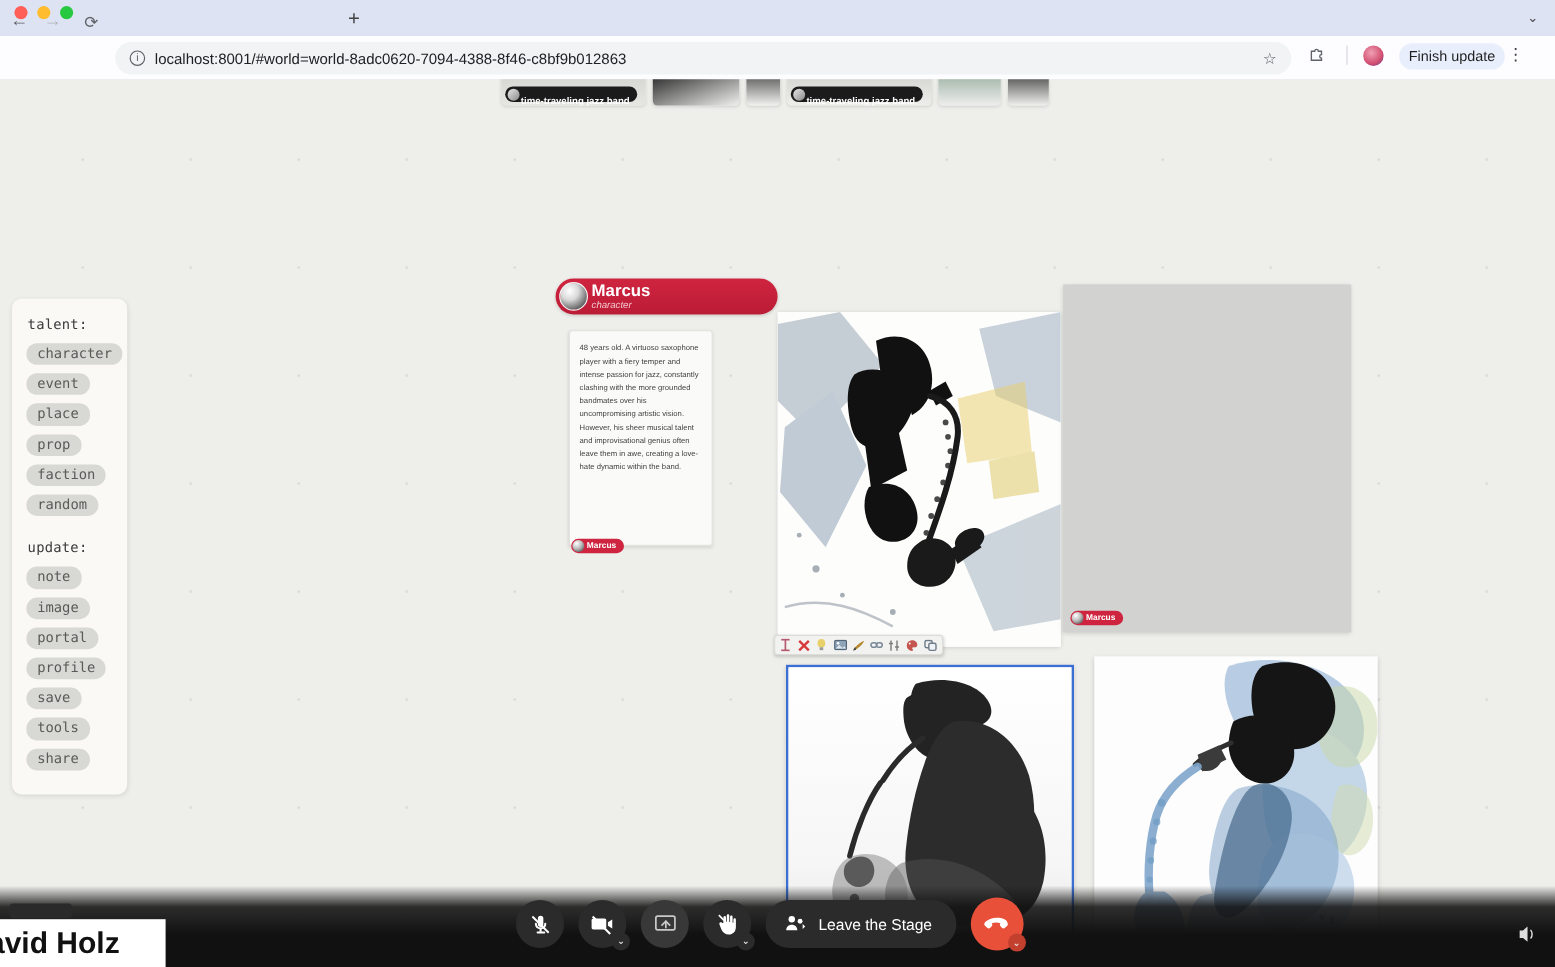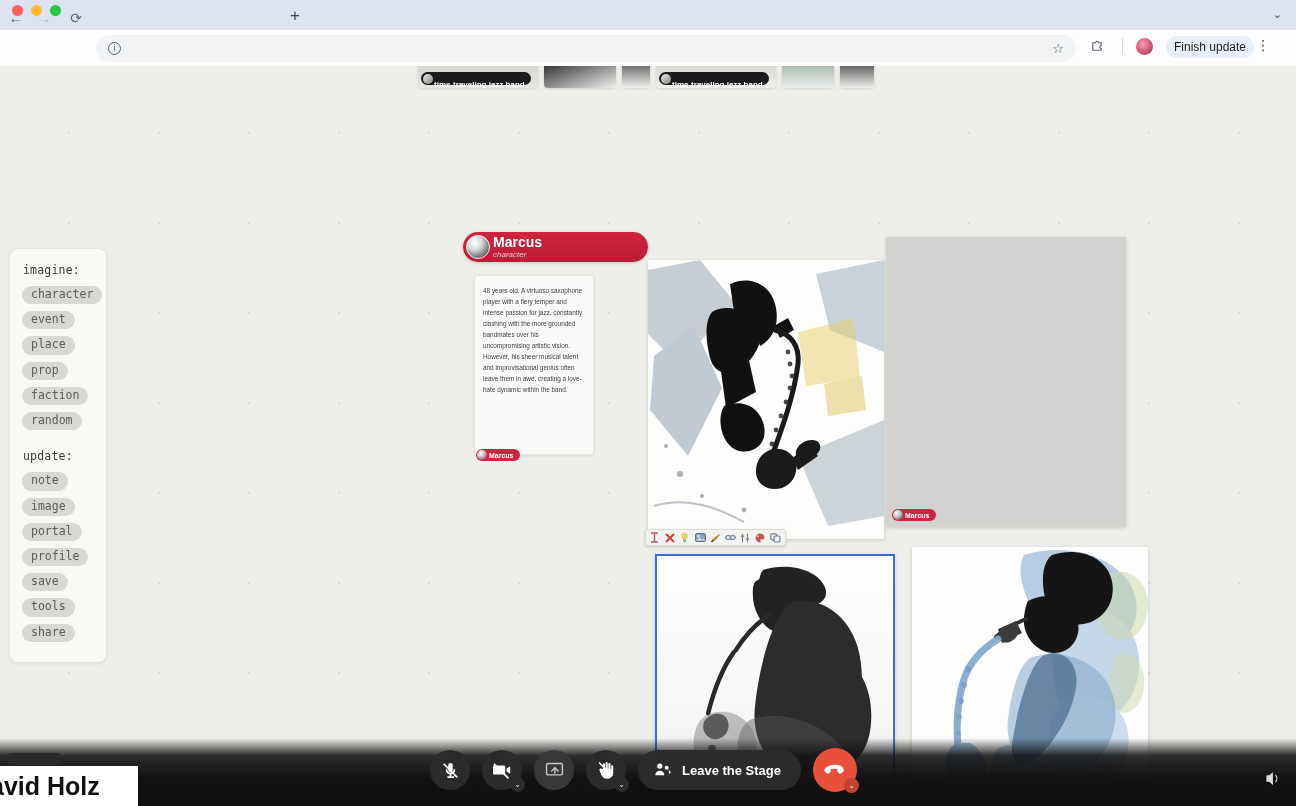--- a/index.html
+++ b/index.html
@@ -223,21 +223,21 @@
   }
   .mc.dim { background: #383838; }
   .mc-caret {
     position: absolute; right: -3px; bottom: -2px; width: 15px; height: 15px;
     border-radius: 50%; background: #2b2b2b; color: #e8e8e8;
     font-size: 8px; display: flex; align-items: center; justify-content: center;
   }
   .leave-btn {
     height: 40px; border-radius: 20px; background: #2b2b2b; color: #fff;
     display: flex; align-items: center; gap: 10px; padding: 0 20px 0 16px;
-    font-size: 13px; font-weight: bold; white-space: nowrap;
+    font-size: 13px; font-weight: normal; white-space: nowrap;
   }
   .hangup {
     width: 44px; height: 44px; border-radius: 50%; background: #e8503a;
     display: flex; align-items: center; justify-content: center; position: relative;
   }
   .hangup .mc-caret { background: #c3402e; right: -2px; bottom: -1px; }
   .speaker-edge {
     position: absolute; right: 14px; bottom: 20px; color: #dcdcdc; font-size: 15px;
   }
   .lower-left-overlay {
@@ -271,20 +271,21 @@
     <div class="chrome-collapse">⌄</div>
   </div>
 
   <div class="chrome-toolbar"></div>
   <div class="nav-btn nav-back">←</div>
   <div class="nav-btn nav-fwd">→</div>
   <div class="nav-btn nav-reload">⟳</div>
 
   <div class="omnibox">
     <span class="omni-info">i</span>
+    <span class="omni-url">localhost:8001/#world=world-8adc0620-7094-4388-8f46-c8bf9b012863</span>
     <span class="omni-star">☆</span>
   </div>
 
   <span class="tb-icon tb-ext">
     <svg width="15" height="15" viewBox="0 0 16 16" fill="none" stroke="#5f6368" stroke-width="1.2">
       <path d="M3 5h3a1.6 1.6 0 1 1 3.2 0H12v3a1.6 1.6 0 1 0 0 3.2V13H3z"></path>
     </svg>
   </span>
   <div class="tb-sep"></div>
   <div class="tb-avatar"></div>
@@ -302,21 +303,21 @@
       <div class="film-card film-b"></div>
       <div class="film-card film-c"></div>
       <div class="film-card film-d">
         <div class="film-tag">time-traveling jazz band</div>
       </div>
       <div class="film-card film-e"></div>
       <div class="film-card film-f"></div>
     </div>
 
     <div class="palette">
-      <div class="palette-label">imagine:</div>
+      <div class="palette-label">talent:</div>
       <span class="chip-row"><span class="chip">character</span></span>
       <span class="chip-row"><span class="chip">event</span></span>
       <span class="chip-row"><span class="chip">place</span></span>
       <span class="chip-row"><span class="chip">prop</span></span>
       <span class="chip-row"><span class="chip">faction</span></span>
       <span class="chip-row"><span class="chip">random</span></span>
 
       <div class="palette-label second">update:</div>
       <span class="chip-row"><span class="chip">note</span></span>
       <span class="chip-row"><span class="chip">image</span></span>

